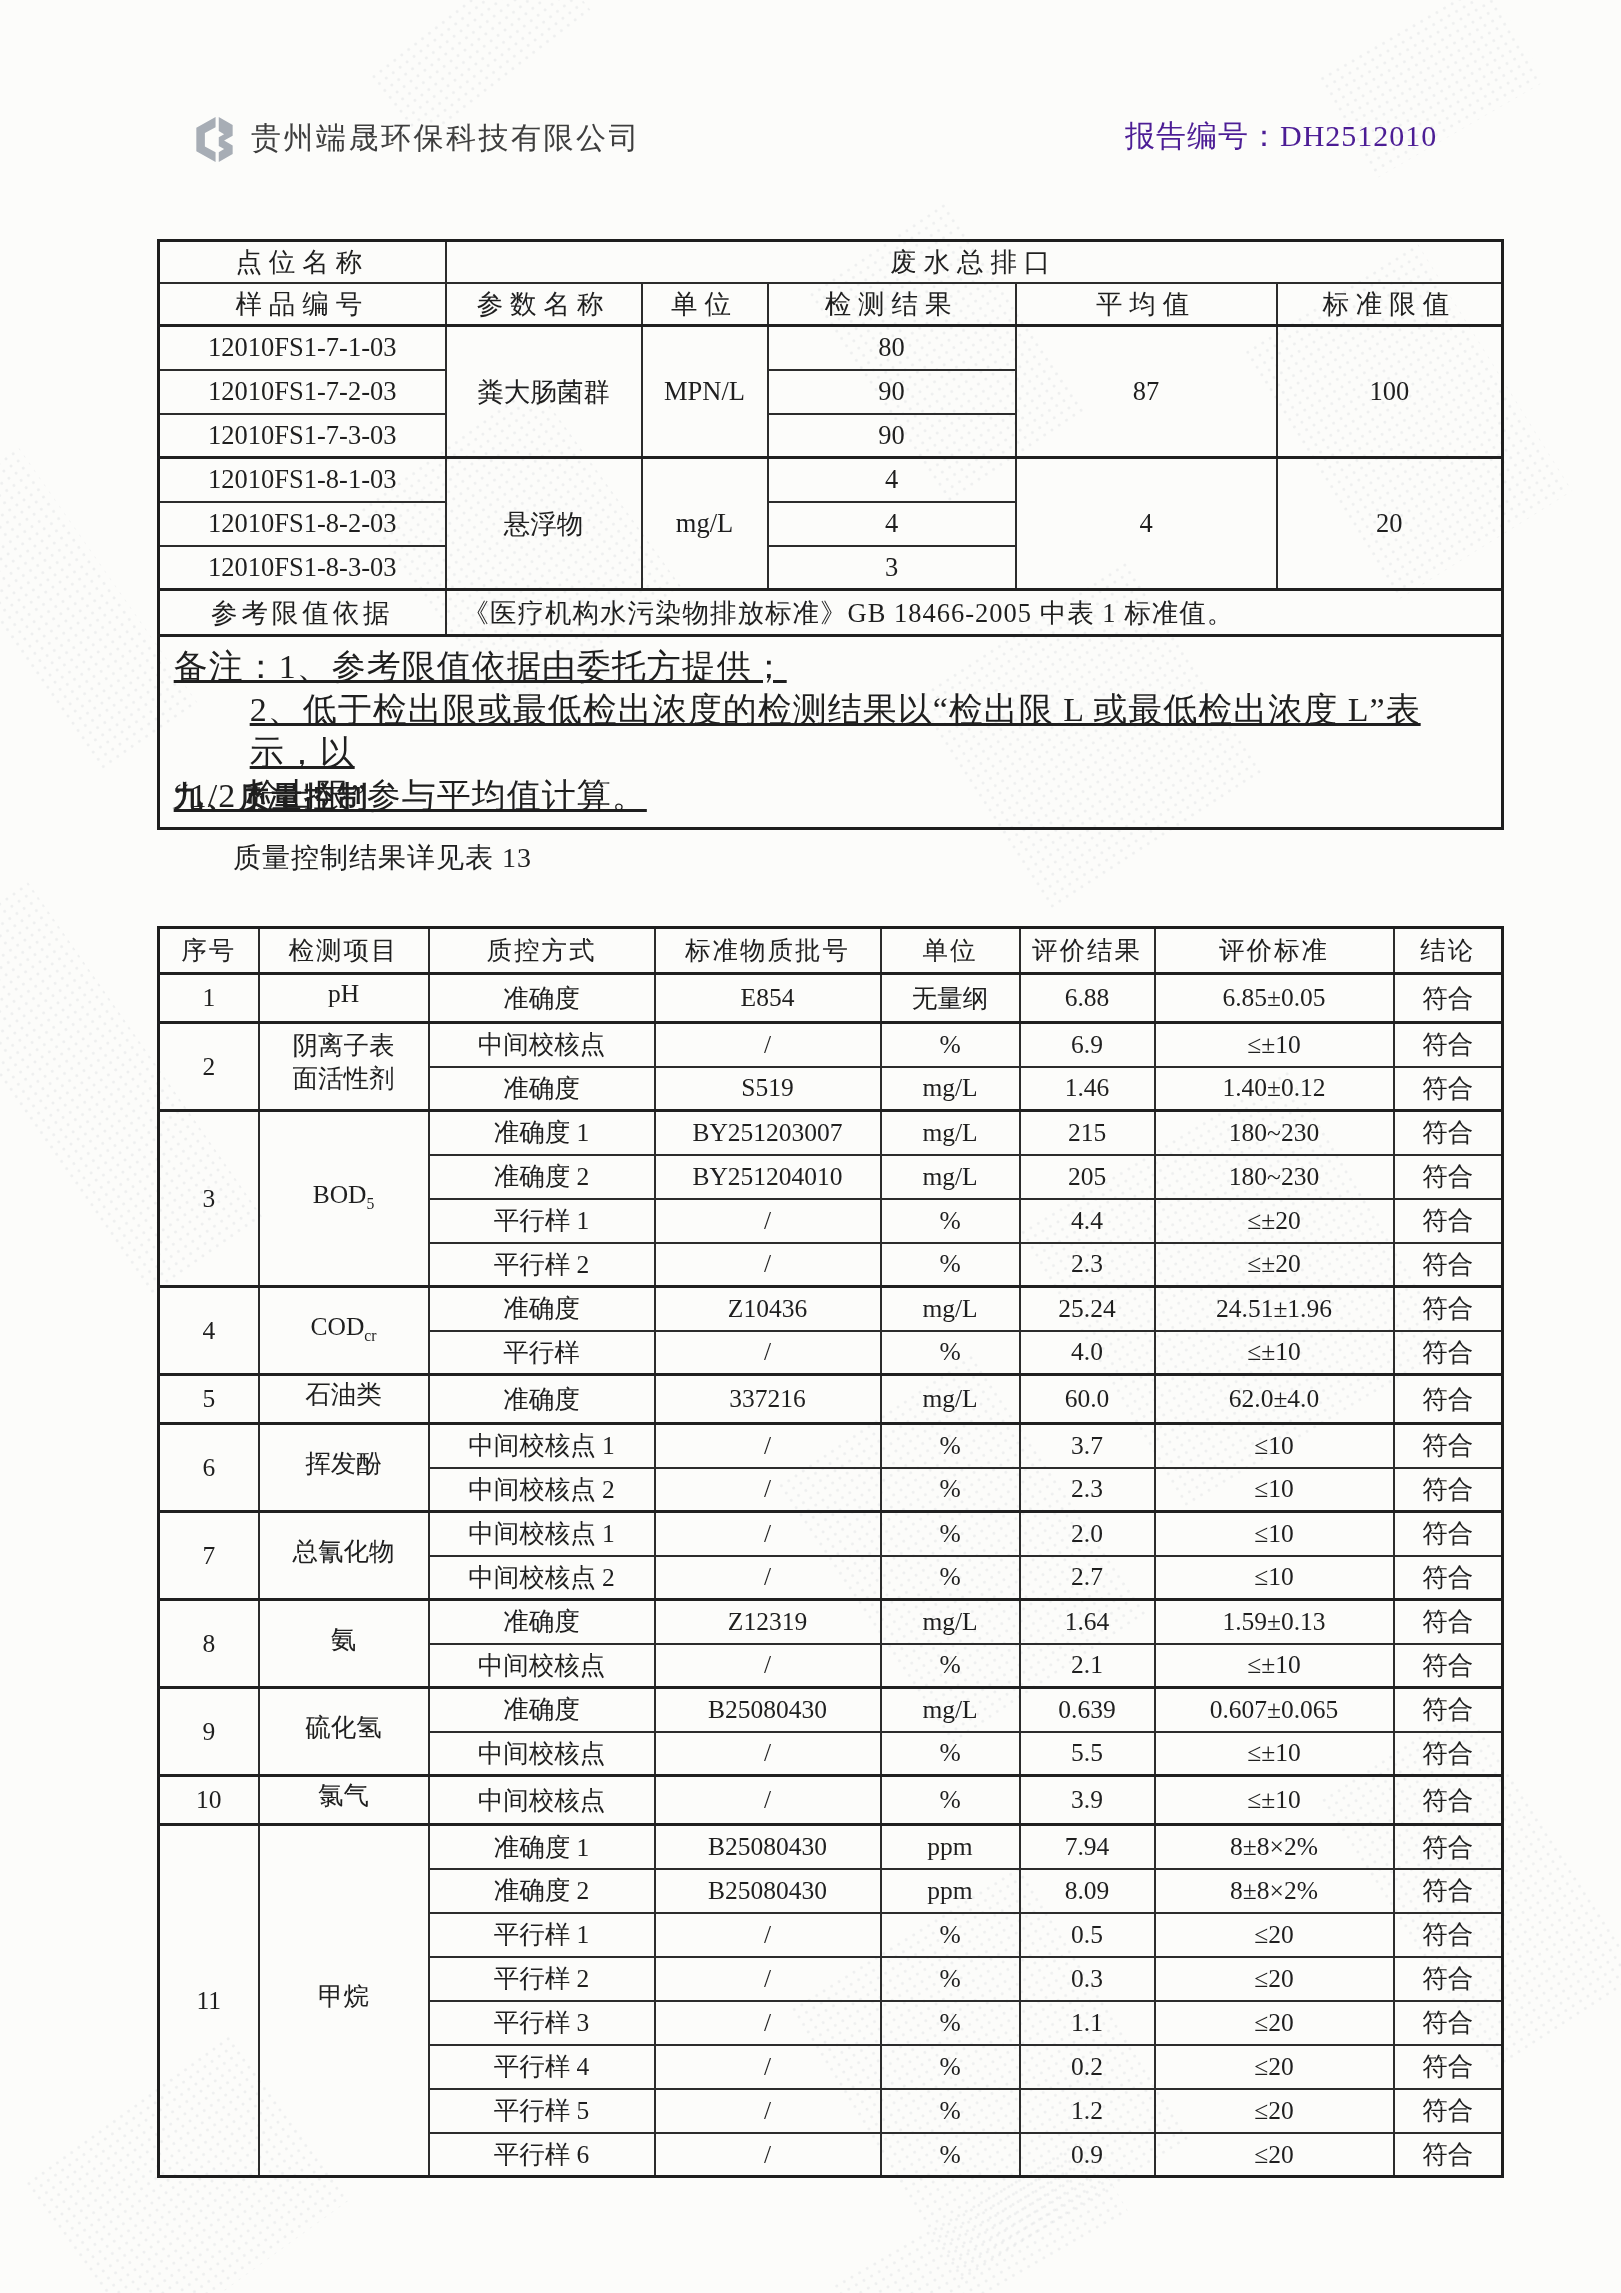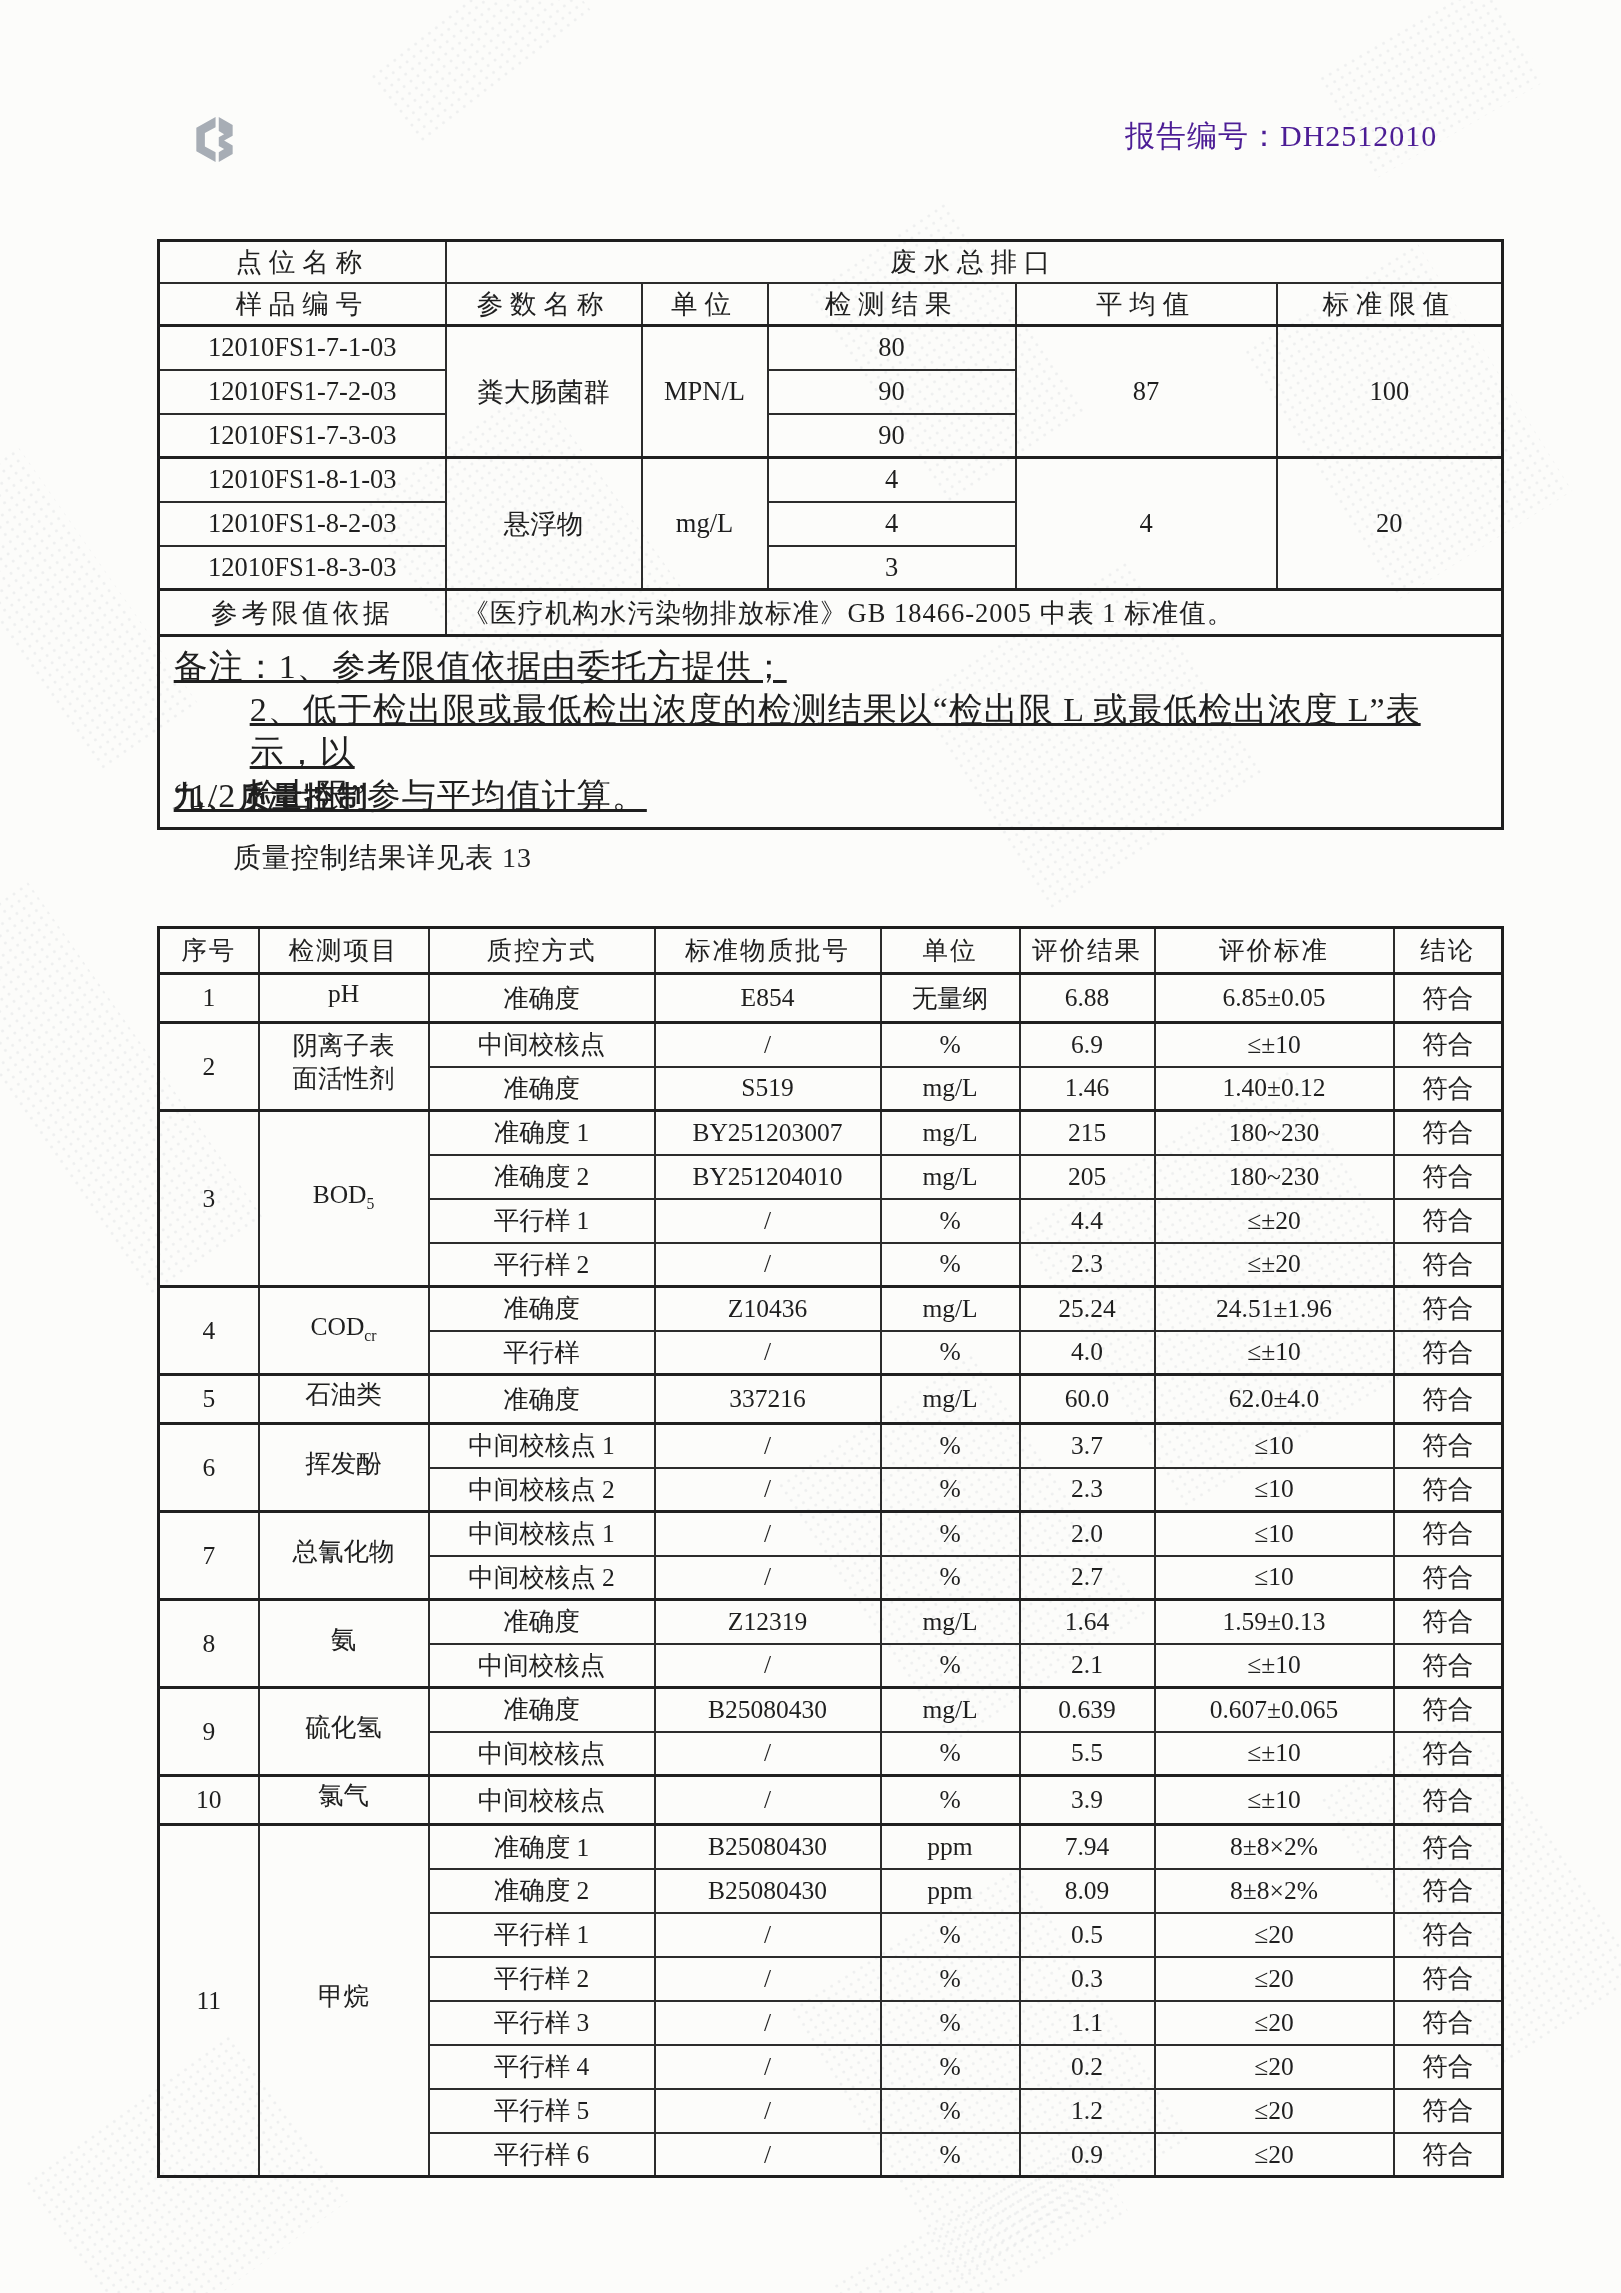--- a/index.html
+++ b/index.html
@@ -71,20 +71,21 @@
   <div class="wm" style="left:843px; top:1392px; width:235px; height:314px; transform:rotate(-34deg);"></div>
   <div class="wm" style="left:1392px; top:1725px; width:176px; height:323px; transform:rotate(-33deg);"></div>
   <div class="wm" style="left:853px; top:1911px; width:274px; height:323px; transform:rotate(-32deg);"></div>
   <div class="wm" style="left:59px; top:2088px; width:255px; height:206px; transform:rotate(-36deg);"></div>
   <div class="wm" style="left:833px; top:2205px; width:294px; height:88px; transform:rotate(-30deg);"></div>
 
   <svg class="logo" viewBox="0 0 40 44" aria-hidden="true">
     <path d="M21 1 L3 11 v22 l18 10 v-9 l-10 -5.5 V16 l10 -5.5 z" fill="#a7adb5"></path>
     <path d="M24 1 l13 7.5 v10 l-8 4.5 8 4.5 v8 l-13 7.5 v-9 l5 -3 -5 -3 v-8 l5 -3 -5 -3 z" fill="#a7adb5"></path>
   </svg>
+  <div class="company">贵州端晟环保科技有限公司</div>
   <div class="report"><span>报告编号：</span><span>DH2512010</span></div>
 
 
   <table class="t12">
     <colgroup>
         <col style="width:287px">
         <col style="width:196px">
         <col style="width:126px">
         <col style="width:248px">
         <col style="width:261px">

